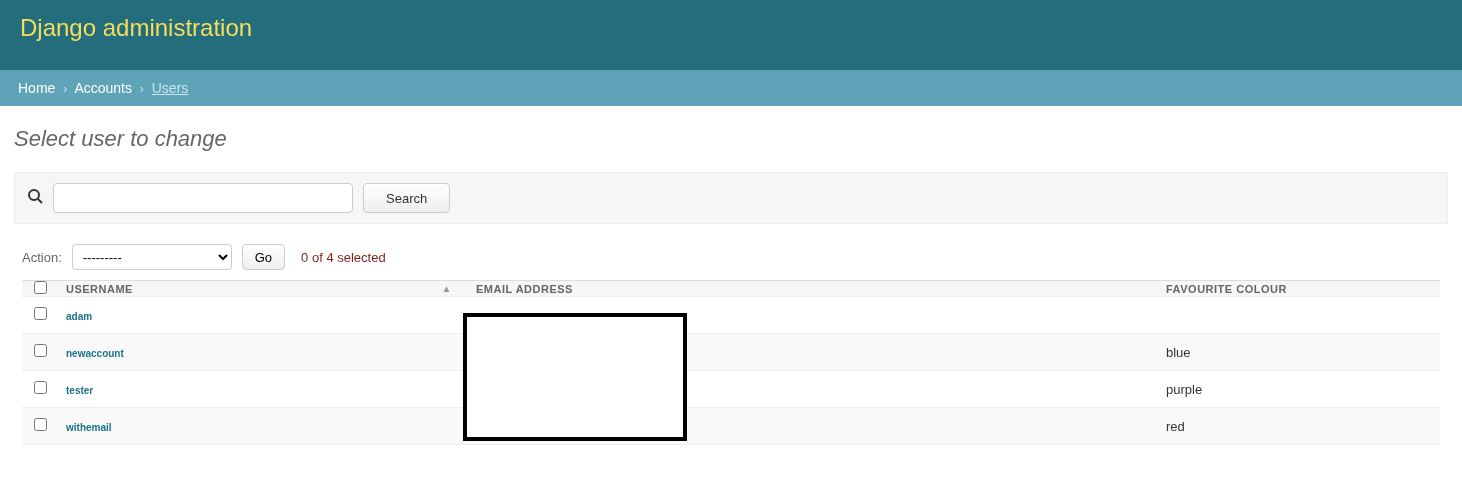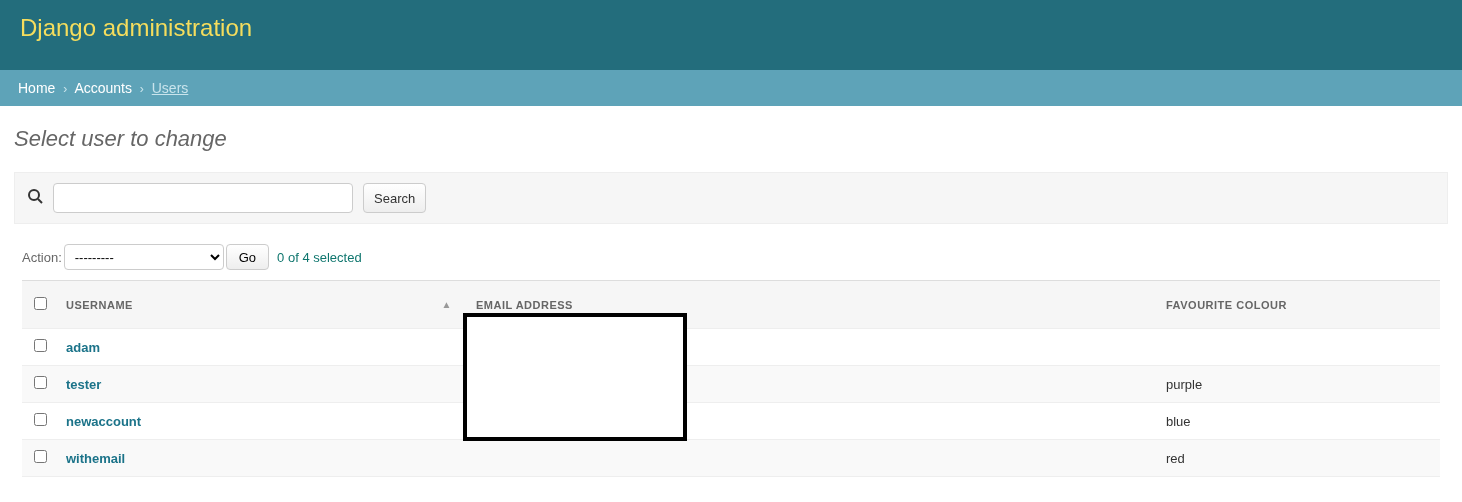--- a/index.html
+++ b/index.html
@@ -12,36 +12,36 @@
     .breadcrumbs a { color: #fff; text-decoration: none; }
     .breadcrumbs .sep { color: #c9e4ec; margin: 0 4px; font-size: 12px; }
     .breadcrumbs .current { color: #c9e4ec; text-decoration: underline; }
     
     .content { padding: 20px 14px; }
     .page-title { font-size: 22px; font-weight: 300; color: #666; margin-bottom: 20px; font-style: italic; }
     
     .toolbar { background: #f6f6f6; border: 1px solid #eee; padding: 10px 12px; display: flex; align-items: center; gap: 10px; margin-bottom: 20px; }
     .search-icon { font-size: 16px; color: #333; }
     .search-input { width: 300px; height: 30px; border: 1px solid #ccc; border-radius: 4px; padding: 0 8px; font-size: 13px; background: #fff; }
-    .search-btn { height: 30px; padding: 0 10px; border: 1px solid #ccc; border-radius: 4px; background: linear-gradient(#fff,#eee); font-size: 13px; cursor: pointer; color: #333; }
+    .search-btn { height: 30px; padding: 0 22px; border: 1px solid #ccc; border-radius: 4px; background: linear-gradient(#fff,#eee); font-size: 13px; cursor: pointer; color: #333; }
     
-    .actions-row { display: flex; align-items: center; gap: 2px; margin: 0 8px 10px; font-size: 13px; color: #666; }
+    .actions-row { display: flex; align-items: center; gap: 10px; margin: 0 8px 10px; font-size: 13px; color: #666; }
     .actions-label { color: #666; }
     .action-select { height: 26px; min-width: 160px; border: 1px solid #ccc; border-radius: 4px; padding: 0 6px; background: #fff; font-size: 13px; }
     .go-btn { height: 26px; padding: 0 12px; border: 1px solid #ccc; border-radius: 4px; background: linear-gradient(#fff,#eee); font-size: 13px; cursor: pointer; }
-    .sel-count { color: #0f766e; margin-left: 6px; }
+    .sel-count { color: #7f1d1d; margin-left: 6px; }
     
     table.results { width: 100%; border-collapse: collapse; margin: 0 8px; width: calc(100% - 16px); }
-    table.results thead th { background: #f6f6f6; border-top: 1px solid #ddd; border-bottom: 1px solid #eee; text-align: left; font-size: 11px; font-weight: 600; color: #666; text-transform: uppercase; letter-spacing: 0.5px; padding: 16px 8px; }
+    table.results thead th { background: #f6f6f6; border-top: 1px solid #ddd; border-bottom: 1px solid #eee; text-align: left; font-size: 11px; font-weight: 600; color: #666; text-transform: uppercase; letter-spacing: 0.5px; padding: 0 8px; }
     table.results th.check-col { width: 36px; text-align: center; }
     table.results .sort-caret { color: #999; font-size: 10px; float: right; margin-right: 8px; }
     table.results tbody td { padding: 10px 8px; border-bottom: 1px solid #eee; font-size: 13px; vertical-align: middle; }
     table.results tbody tr:nth-child(even) td { background: #f9f9f9; }
     table.results td.check-col { text-align: center; }
-    .username-link { color: #1b7389; text-decoration: none; font-weight: 600; font-size: 13px; }
+    .username-link { color: #1b7389; text-decoration: none; font-weight: 600; font-size: 10px; }
     
     .col-username { width: 410px; }
     .col-email { width: 690px; margin-left: 48px; }
     .col-colour { width: auto; }
     
     .footer-count { margin: 12px 14px; font-size: 13px; color: #555; }
     
     .redact-box { position: absolute; border: 4px solid #000; background: #fff; }
     
     input[type="checkbox"] { width: 13px; height: 13px; }
@@ -104,29 +104,29 @@
     </thead>
     <tbody>
       <tr>
         <td class="check-col"><input type="checkbox" style=""></td>
         <td><a href="#" class="username-link">adam</a></td>
         <td></td>
         <td></td>
       </tr>
       <tr>
         <td class="check-col"><input type="checkbox" style=""></td>
+        <td><a href="#" class="username-link">newaccount</a></td>
+        <td></td>
+        <td>blue</td>
+      </tr>
+      <tr>
+        <td class="check-col"><input type="checkbox" style=""></td>
         <td><a href="#" class="username-link">tester</a></td>
         <td></td>
         <td>purple</td>
-      </tr>
-      <tr>
-        <td class="check-col"><input type="checkbox" style=""></td>
-        <td><a href="#" class="username-link">newaccount</a></td>
-        <td></td>
-        <td>blue</td>
       </tr>
       <tr>
         <td class="check-col"><input type="checkbox" style=""></td>
         <td><a href="#" class="username-link">withemail</a></td>
         <td></td>
         <td>red</td>
       </tr>
     </tbody>
   </table>
 

